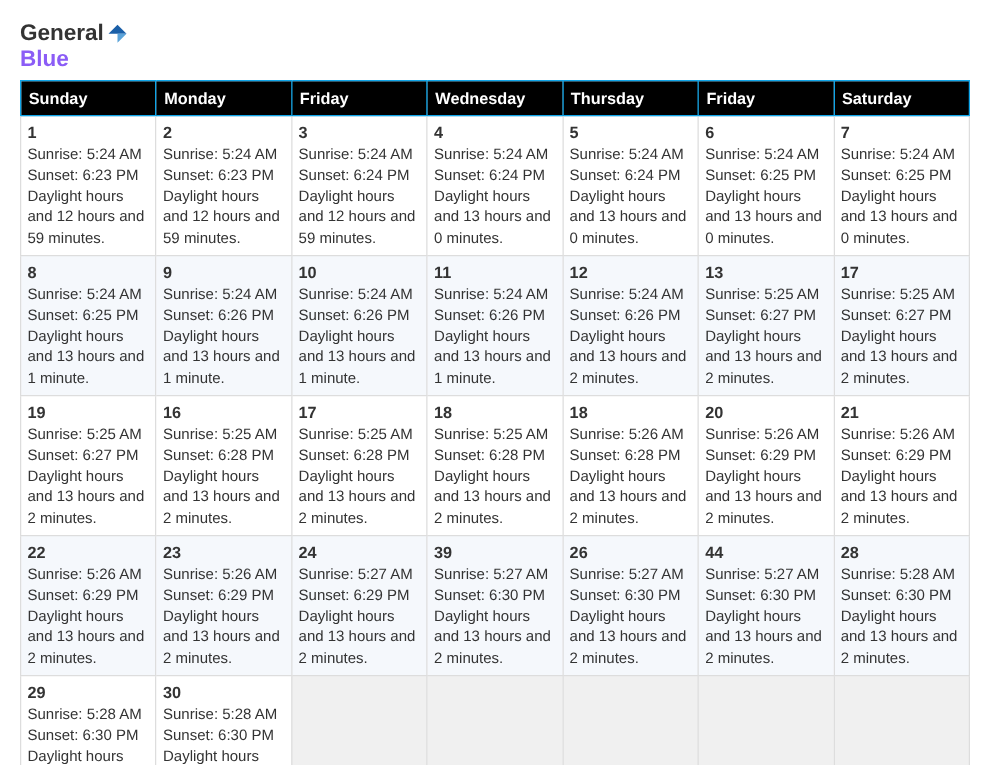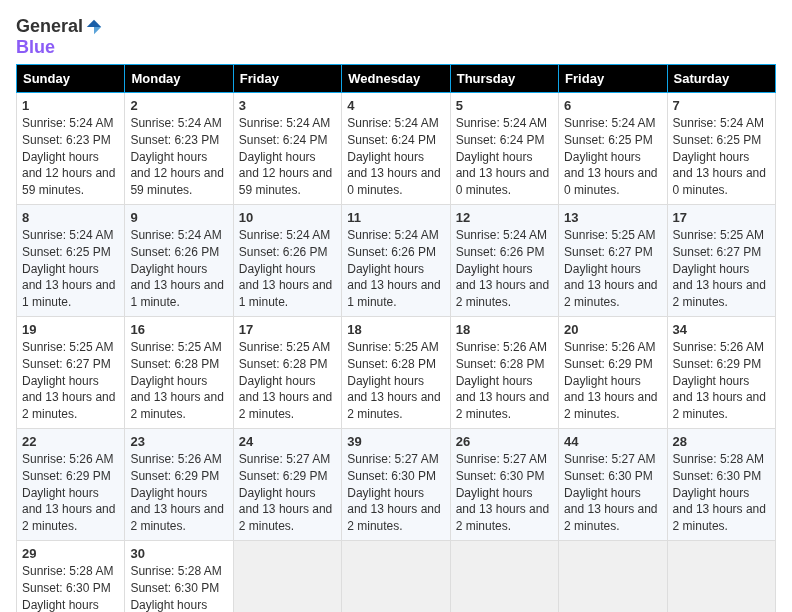--- a/index.html
+++ b/index.html
@@ -209,21 +209,21 @@
       </td>
         <td>
         <span class="day-num">18</span>
         <span class="day-info">Sunrise: 5:26 AM<br>Sunset: 6:28 PM<br>Daylight hours<br>and 13 hours and 2 minutes.</span>
       </td>
         <td>
         <span class="day-num">20</span>
         <span class="day-info">Sunrise: 5:26 AM<br>Sunset: 6:29 PM<br>Daylight hours<br>and 13 hours and 2 minutes.</span>
       </td>
         <td>
-        <span class="day-num">34</span>
+        <span class="day-num">21</span>
         <span class="day-info">Sunrise: 5:26 AM<br>Sunset: 6:29 PM<br>Daylight hours<br>and 13 hours and 2 minutes.</span>
       </td>
       </tr>
       <tr>
         <td>
         <span class="day-num">22</span>
         <span class="day-info">Sunrise: 5:26 AM<br>Sunset: 6:29 PM<br>Daylight hours<br>and 13 hours and 2 minutes.</span>
       </td>
         <td>
         <span class="day-num">23</span>

